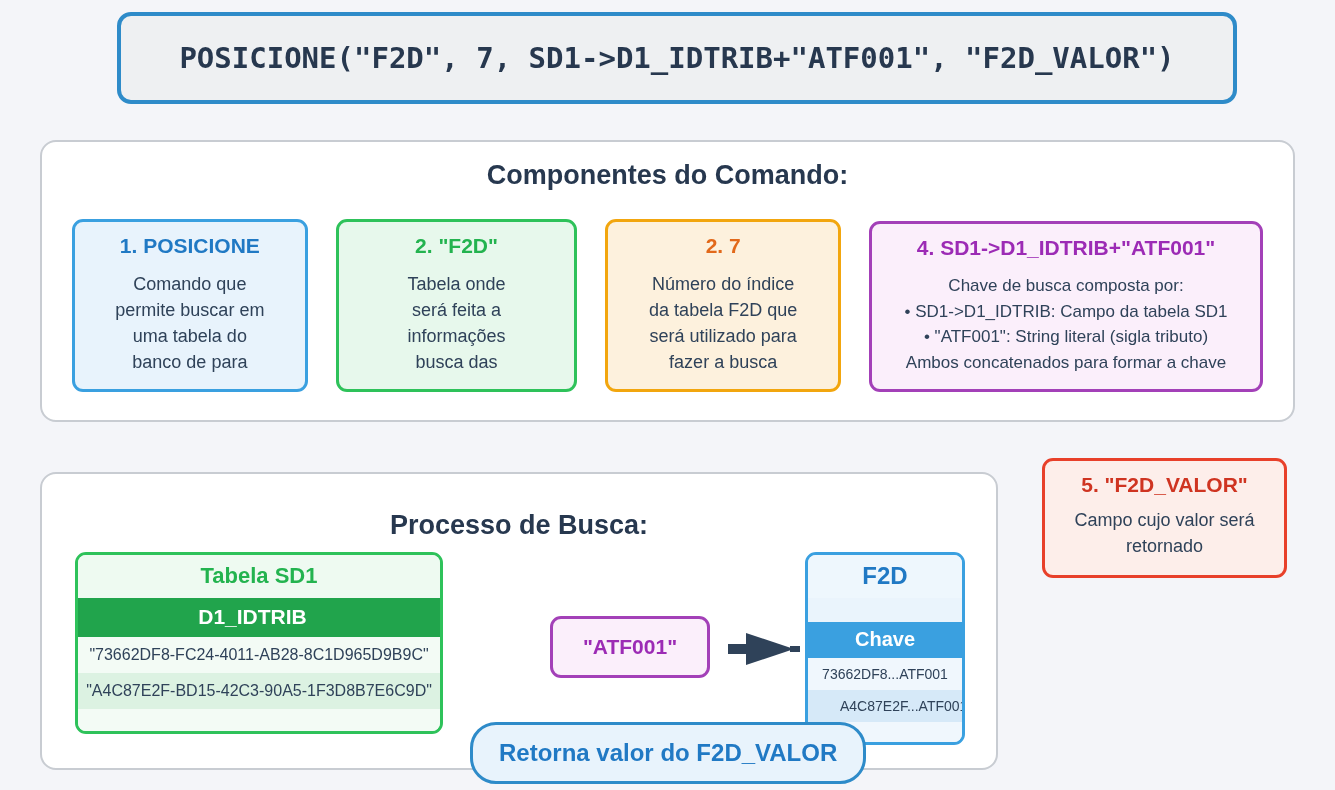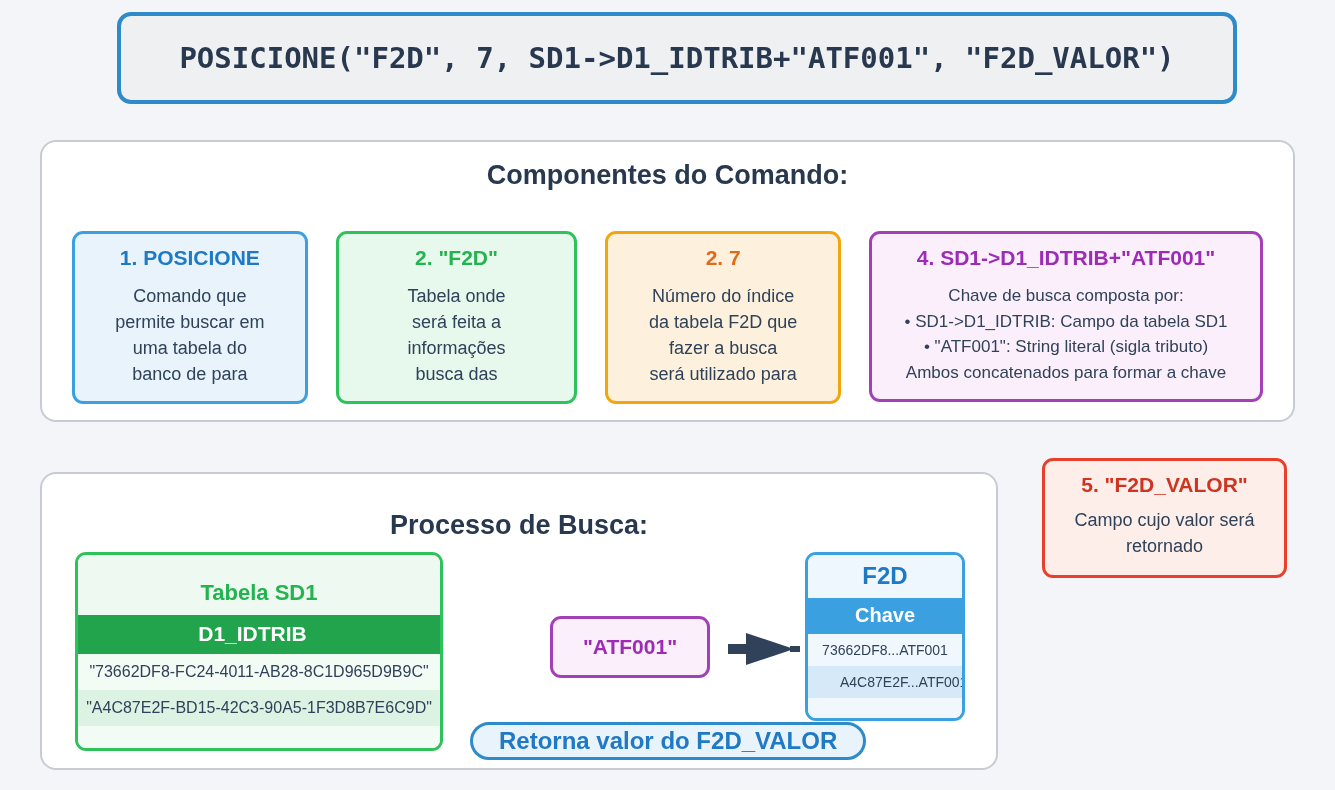--- a/index.html
+++ b/index.html
@@ -65,23 +65,22 @@
   }
   #components-title {
     margin-top: 18px;
   }
   #components-row {
     position: absolute;
     left: 30px;
     top: 77px;
     right: 30px;
     display: flex;
-    align-items: flex-start;
+    align-items: flex-end;
     gap: 28px;
-    margin-top: 12px;
   }
 
   .comp-card {
     box-sizing: border-box;
     border-radius: 11px;
     border-width: 3px;
     border-style: solid;
     padding: 12px 10px 14px 10px;
     text-align: center;
   }
@@ -153,21 +152,21 @@
     border-radius: 11px;
     overflow: hidden;
     background: #eefaf1;
   }
   #sd1-table .tbl-title {
     background: #eefaf1;
     color: #23b34f;
     font-size: 22px;
     font-weight: bold;
     text-align: center;
-    padding: 25px 0 9px 0;
+    padding: 8px 0 9px 0;
   }
   #sd1-table .tbl-head {
     background: #21a44c;
     color: #ffffff;
     font-size: 21px;
     font-weight: bold;
     text-align: center;
     padding: 7px 13px 8px 0;
   }
   #sd1-table .tbl-cell {
@@ -226,41 +225,42 @@
     text-align: center;
     padding: 7px 0 8px 0;
   }
   #f2d-table .tbl-head {
     background: #3aa0e0;
     color: #ffffff;
     font-size: 20px;
     font-weight: bold;
     text-align: center;
     padding: 6px 0 7px 0;
+    margin-top: 24px;
   }
   #f2d-table .tbl-cell {
     font-size: 14px;
     color: #2f4259;
     text-align: center;
     padding: 8px 2px;
     background: #f0f7fd;
   }
   #f2d-table .tbl-cell.alt { background: #d6e9f8; padding-left: 32px; }
   #f2d-table .tbl-spacer { height: 20px; background:#f0f7fd; }
 
   
   #return-pill {
     position: absolute;
     left: 470px;
     top: 722px;
     box-sizing: border-box;
     background: #e8f3fc;
     border: 3px solid #2e8bc9;
     border-radius: 26px;
-    padding: 2px 26px;
+    padding: 14px 26px;
     font-size: 24px;
     font-weight: bold;
     color: #2079c4;
     white-space: nowrap;
   }
 </style>
 </head>
 <body>
 
 <div id="code-banner">
@@ -290,22 +290,22 @@
         <span class="comp-line">informações</span>
         <span class="comp-line">busca das</span>
       </div>
     </div>
 
     <div class="comp-card card-orange">
       <div class="comp-head">2. 7</div>
       <div class="comp-body">
         <span class="comp-line">Número do índice</span>
         <span class="comp-line">da tabela F2D que</span>
+        <span class="comp-line">será utilizado para</span>
         <span class="comp-line">fazer a busca</span>
-        <span class="comp-line">será utilizado para</span>
       </div>
     </div>
 
     <div class="comp-card card-purple">
       <div class="comp-head">4. SD1-&gt;D1_IDTRIB+"ATF001"</div>
       <div class="comp-body">
         <span class="comp-line">Chave de busca composta por:</span>
         <span class="comp-line">• SD1-&gt;D1_IDTRIB: Campo da tabela SD1</span>
         <span class="comp-line">• "ATF001": String literal (sigla tributo)</span>
         <span class="comp-line">Ambos concatenados para formar a chave</span>

